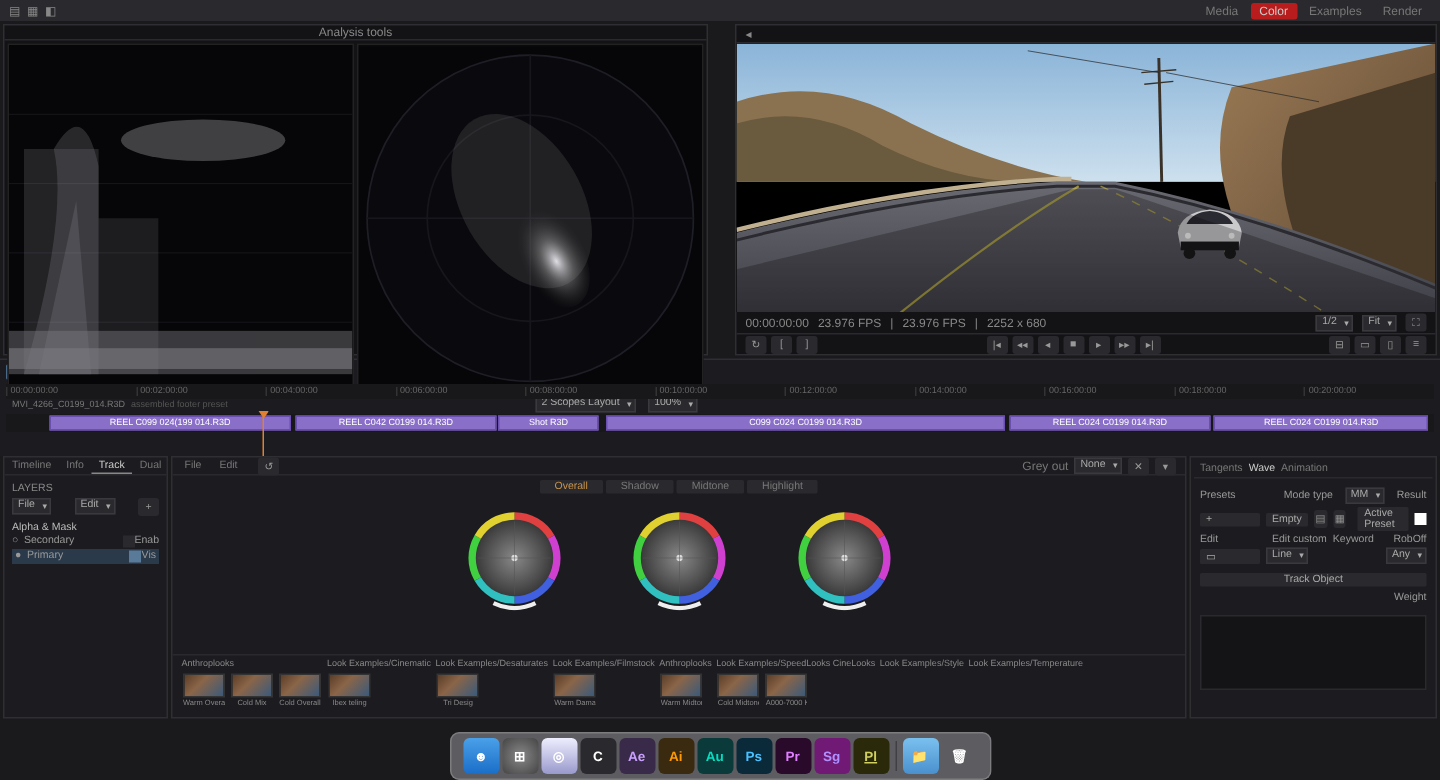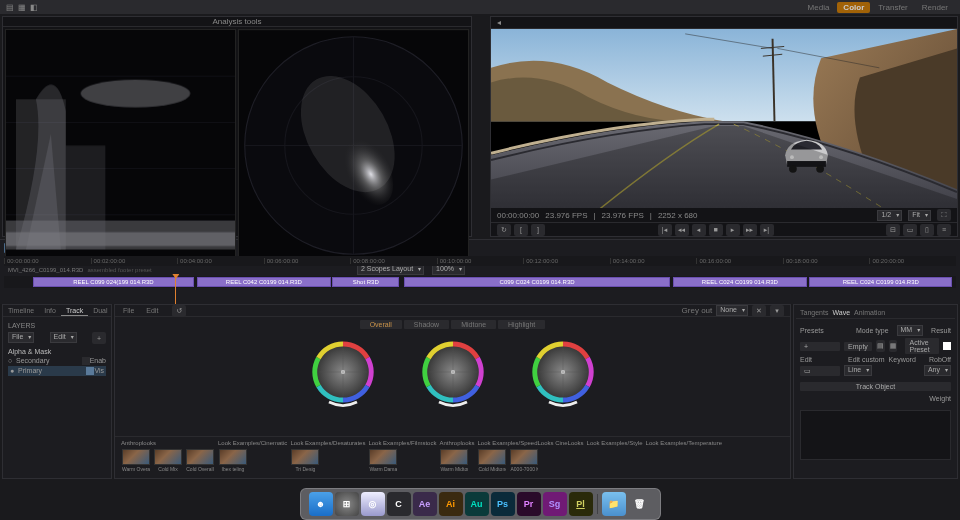--- a/index.html
+++ b/index.html
@@ -6,21 +6,21 @@
 body { background:#1a1a1d; color:#aaa; font-size:8px; width:960px; height:520px; overflow:hidden; position:relative; }
 
 
 .menubar { height:14px; background:#2a2a2e; display:flex; align-items:center; padding:0 6px; }
 .menubar .left-icons { display:flex; gap:4px; }
 .menubar .left-icons span { width:8px; height:8px; display:inline-block; color:#888; }
 
 
 .workspace-tabs { position:absolute; right:6px; top:0; display:flex; gap:2px; height:14px; align-items:center; }
 .workspace-tabs div { padding:1px 6px; color:#777; cursor:pointer; }
-.workspace-tabs .active { background:#a16207; color:#ccc; border-radius:2px;font-weight:bold; }
+.workspace-tabs .active { background:#b91c1c; color:#ccc; border-radius:2px; }
 
 
 .scopes-row { height:225px; display:flex; gap:18px; padding:2px; }
 .panel { background:#131316; border:1px solid #2e2e33; position:relative; }
 .scopes-panel { width:470px; display:flex; flex-direction:column; }
 .scopes-header { height:12px; display:flex; align-items:center; justify-content:center; color:#888; font-size:8px; border-bottom:1px solid #2a2a2e; }
 .scopes-body { flex:1; display:flex; gap:2px; padding:2px; }
 .waveform, .vectorscope { flex:1; background:#0a0a0c; position:relative; overflow:hidden; }
 .waveform { border:1px solid #222; }
 .vectorscope { border:1px solid #222; }
@@ -115,21 +115,21 @@
 
 <div class="menubar">
   <div class="left-icons">
     <span>▤</span>
     <span>▦</span>
     <span>◧</span>
   </div>
   <div class="workspace-tabs">
     <div>Media</div>
     <div class="active">Color</div>
-    <div>Transfer</div>
+    <div>Examples</div>
     <div>Render</div>
   </div>
 </div>
 
 <div class="scopes-row">
 
   <div class="panel scopes-panel">
     <div class="scopes-header">Analysis tools</div>
     <div class="scopes-body">
       <div class="waveform">

